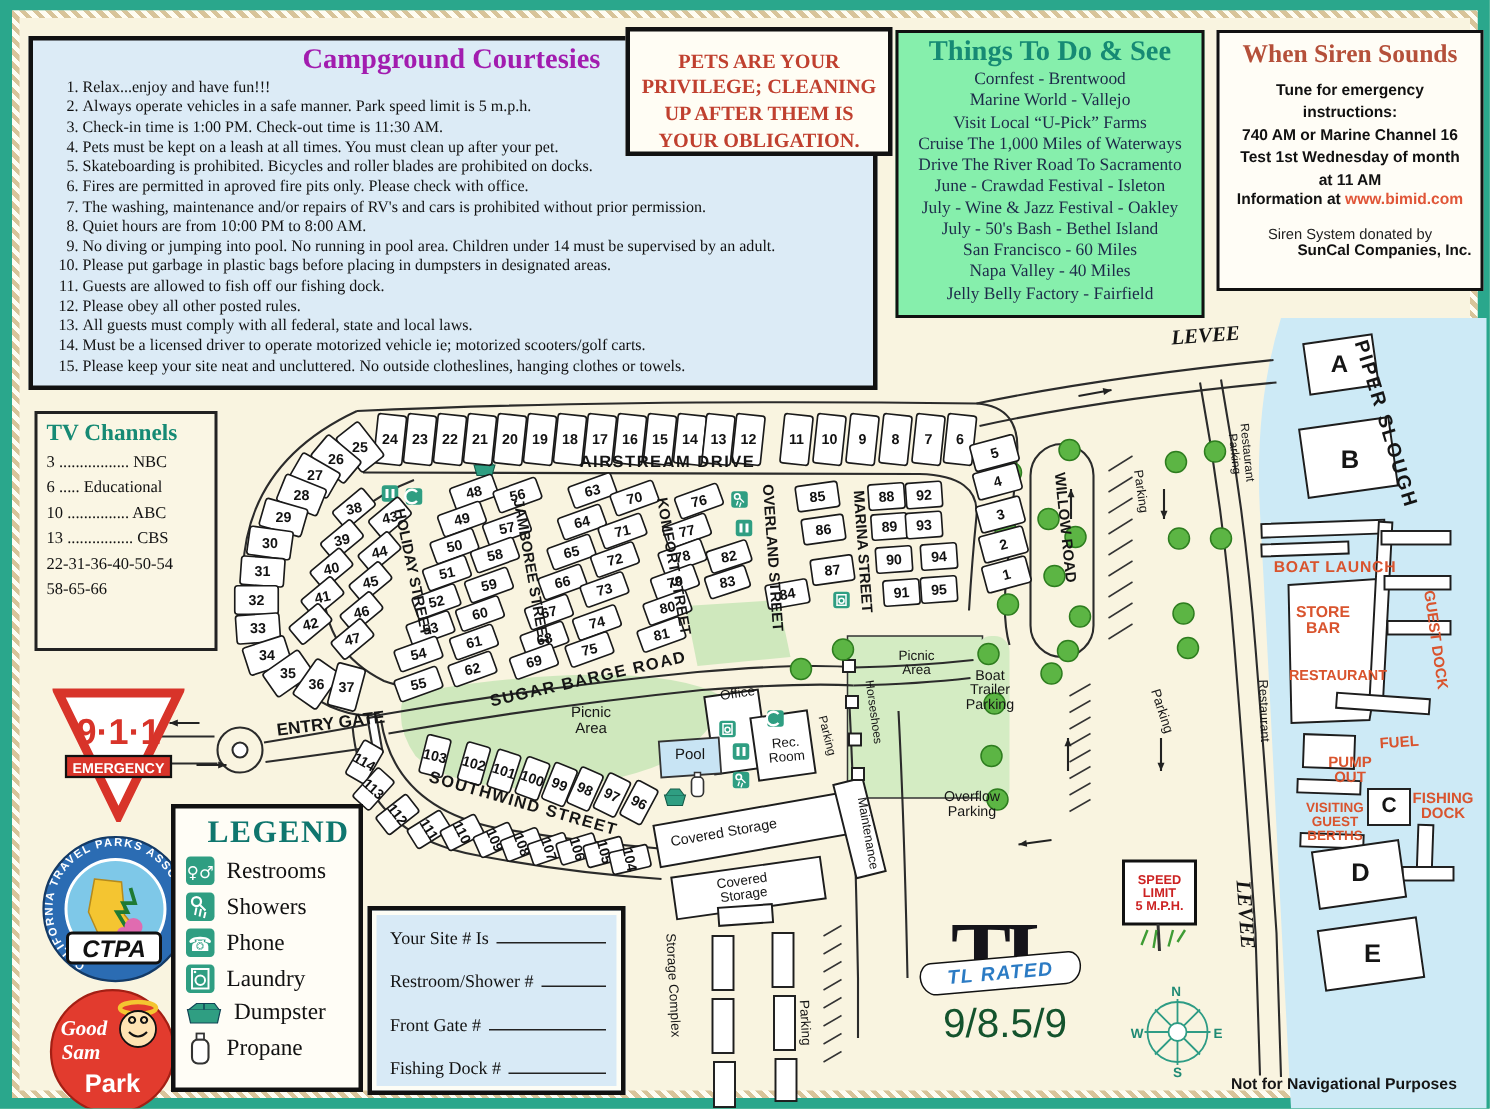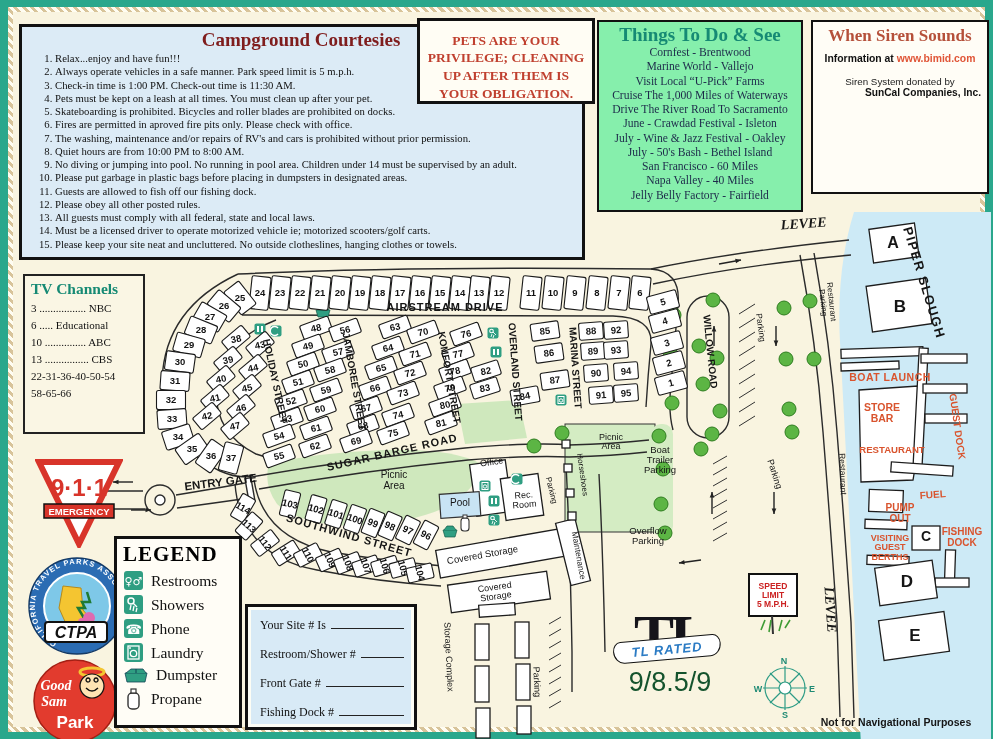--- a/index.html
+++ b/index.html
@@ -4,21 +4,21 @@
 <style>
   html,body{margin:0;padding:0;background:#2aa78c;}
   .frame{position:relative;width:993px;height:739px;background:#2aa78c;overflow:hidden;}
   .page{position:absolute;left:8px;top:7px;right:8px;bottom:7px;background:#f9f4e0;
         border:5px solid transparent;
         border-image:repeating-linear-gradient(45deg,#d8c49a 0 3px,#fffdf2 3px 6px) 5;}
   .panel{position:absolute;box-sizing:border-box;font-family:"Liberation Serif",serif;color:#111;z-index:3;}
   #map{position:absolute;left:0;top:0;z-index:1;}
   
   .courtesies{left:6px;top:12px;width:566px;height:236px;background:#dcebf6;border:3px solid #111;padding:2px 8px 2px 6px;}
-  .courtesies h1{margin:0;text-align:center;font-size:19px;color:#7f1d1d;font-weight:bold;}
+  .courtesies h1{margin:0;text-align:center;font-size:19px;color:#a21caf;font-weight:bold;}
   .courtesies ol{margin:1px 0 0 0;padding-left:27px;font-size:10.7px;line-height:1.24;}
   
   .pets{left:404px;top:6px;width:178px;height:86px;background:#fffdf4;border:3px solid #111;display:flex;align-items:center;justify-content:center;z-index:4;}
   .pets div{font-weight:bold;color:#c0402f;font-size:13.5px;text-align:center;line-height:1.3;padding:2px 6px;margin-top:12px;}
   
   .things{left:584px;top:8px;width:206px;height:192px;background:#86efac;border:2.5px solid #111;padding:2px 4px;}
   .things h1{margin:0;text-align:center;font-size:19px;color:#168a74;font-weight:bold;}
   .things .li{text-align:center;font-size:11.6px;line-height:1.23;color:#1d2a4a;}
   
   .siren{left:798px;top:8px;width:178px;height:174px;background:#fffdf6;border:2.5px solid #111;padding:4px 6px;font-family:"Liberation Sans",sans-serif;}
@@ -27,21 +27,21 @@
   .siren .info{text-align:center;font-size:10.4px;font-weight:bold;}
   .siren .info .lnk{color:#e05537;}
   .siren .foot1{margin-top:12px;text-align:center;font-size:9.8px;color:#222;}
   .siren .foot2{text-align:right;font-size:10.2px;font-weight:bold;}
   
   .tv{left:10px;top:262px;width:122px;height:160px;background:#faf6e4;border:2.5px solid #222;padding:4px 6px;}
   .tv h1{margin:0 0 2px 0;font-size:15.5px;color:#168a74;font-weight:bold;}
   .tv .li{font-size:11px;line-height:1.55;}
   
   .legend{left:101px;top:524px;width:128px;height:192px;background:#fffdf6;border:3px solid #111;padding:3px 6px;}
-  .legend h1{margin:0 0 3px 0;text-align:left;font-size:21px;color:#000000;font-weight:bold;letter-spacing:1px;}
+  .legend h1{margin:0 0 3px 0;text-align:right;font-size:21px;color:#0f766e;font-weight:bold;letter-spacing:1px;}
   .legend .row{display:flex;align-items:center;gap:7px;margin:3px 0;}
   .legend .row span.lab{font-size:15.5px;}
   
   .formbox{left:232px;top:592px;width:172px;height:126px;background:#d8eaf6;border:3px solid #111;box-shadow:inset 0 0 0 3px #fdfdf5;padding:10px 10px 0 12px;}
   .formbox .frow{display:flex;align-items:baseline;font-size:12px;margin:0 0 13px 0;}
   .formbox .frow .ul{flex:1;border-bottom:1.3px solid #222;margin-left:5px;height:11px;}
   
   .logo{position:absolute;z-index:3;text-decoration:underline;}
   .tllogo{left:598px;top:596px;width:118px;height:112px;z-index:2;text-align:center;font-family:"Liberation Serif",serif;}
   .tllogo .mono{font-size:60px;font-weight:900;color:#15141a;line-height:0.95;letter-spacing:-4px;}
@@ -811,20 +811,26 @@
           <div class="li">July - Wine &amp; Jazz Festival - Oakley</div>
           <div class="li">July - 50's Bash - Bethel Island</div>
           <div class="li">San Francisco - 60 Miles</div>
           <div class="li">Napa Valley - 40 Miles</div>
           <div class="li">Jelly Belly Factory - Fairfield</div>
         </div>
   </div>
 
   <div class="panel siren">
     <h1>When Siren Sounds</h1>
+    <div>
+          <div class="li">Tune for emergency instructions:</div>
+          <div class="li">740 AM or Marine Channel 16</div>
+          <div class="li">Test 1st Wednesday of month</div>
+          <div class="li">at 11 AM</div>
+        </div>
     <div class="info">
       <span>Information at </span><span class="lnk">www.bimid.com</span>
     </div>
     <div class="foot1">Siren System donated by</div>
     <div class="foot2">SunCal Companies, Inc.</div>
   </div>
 
   <div class="panel tv">
     <h1>TV Channels</h1>
     <div>

